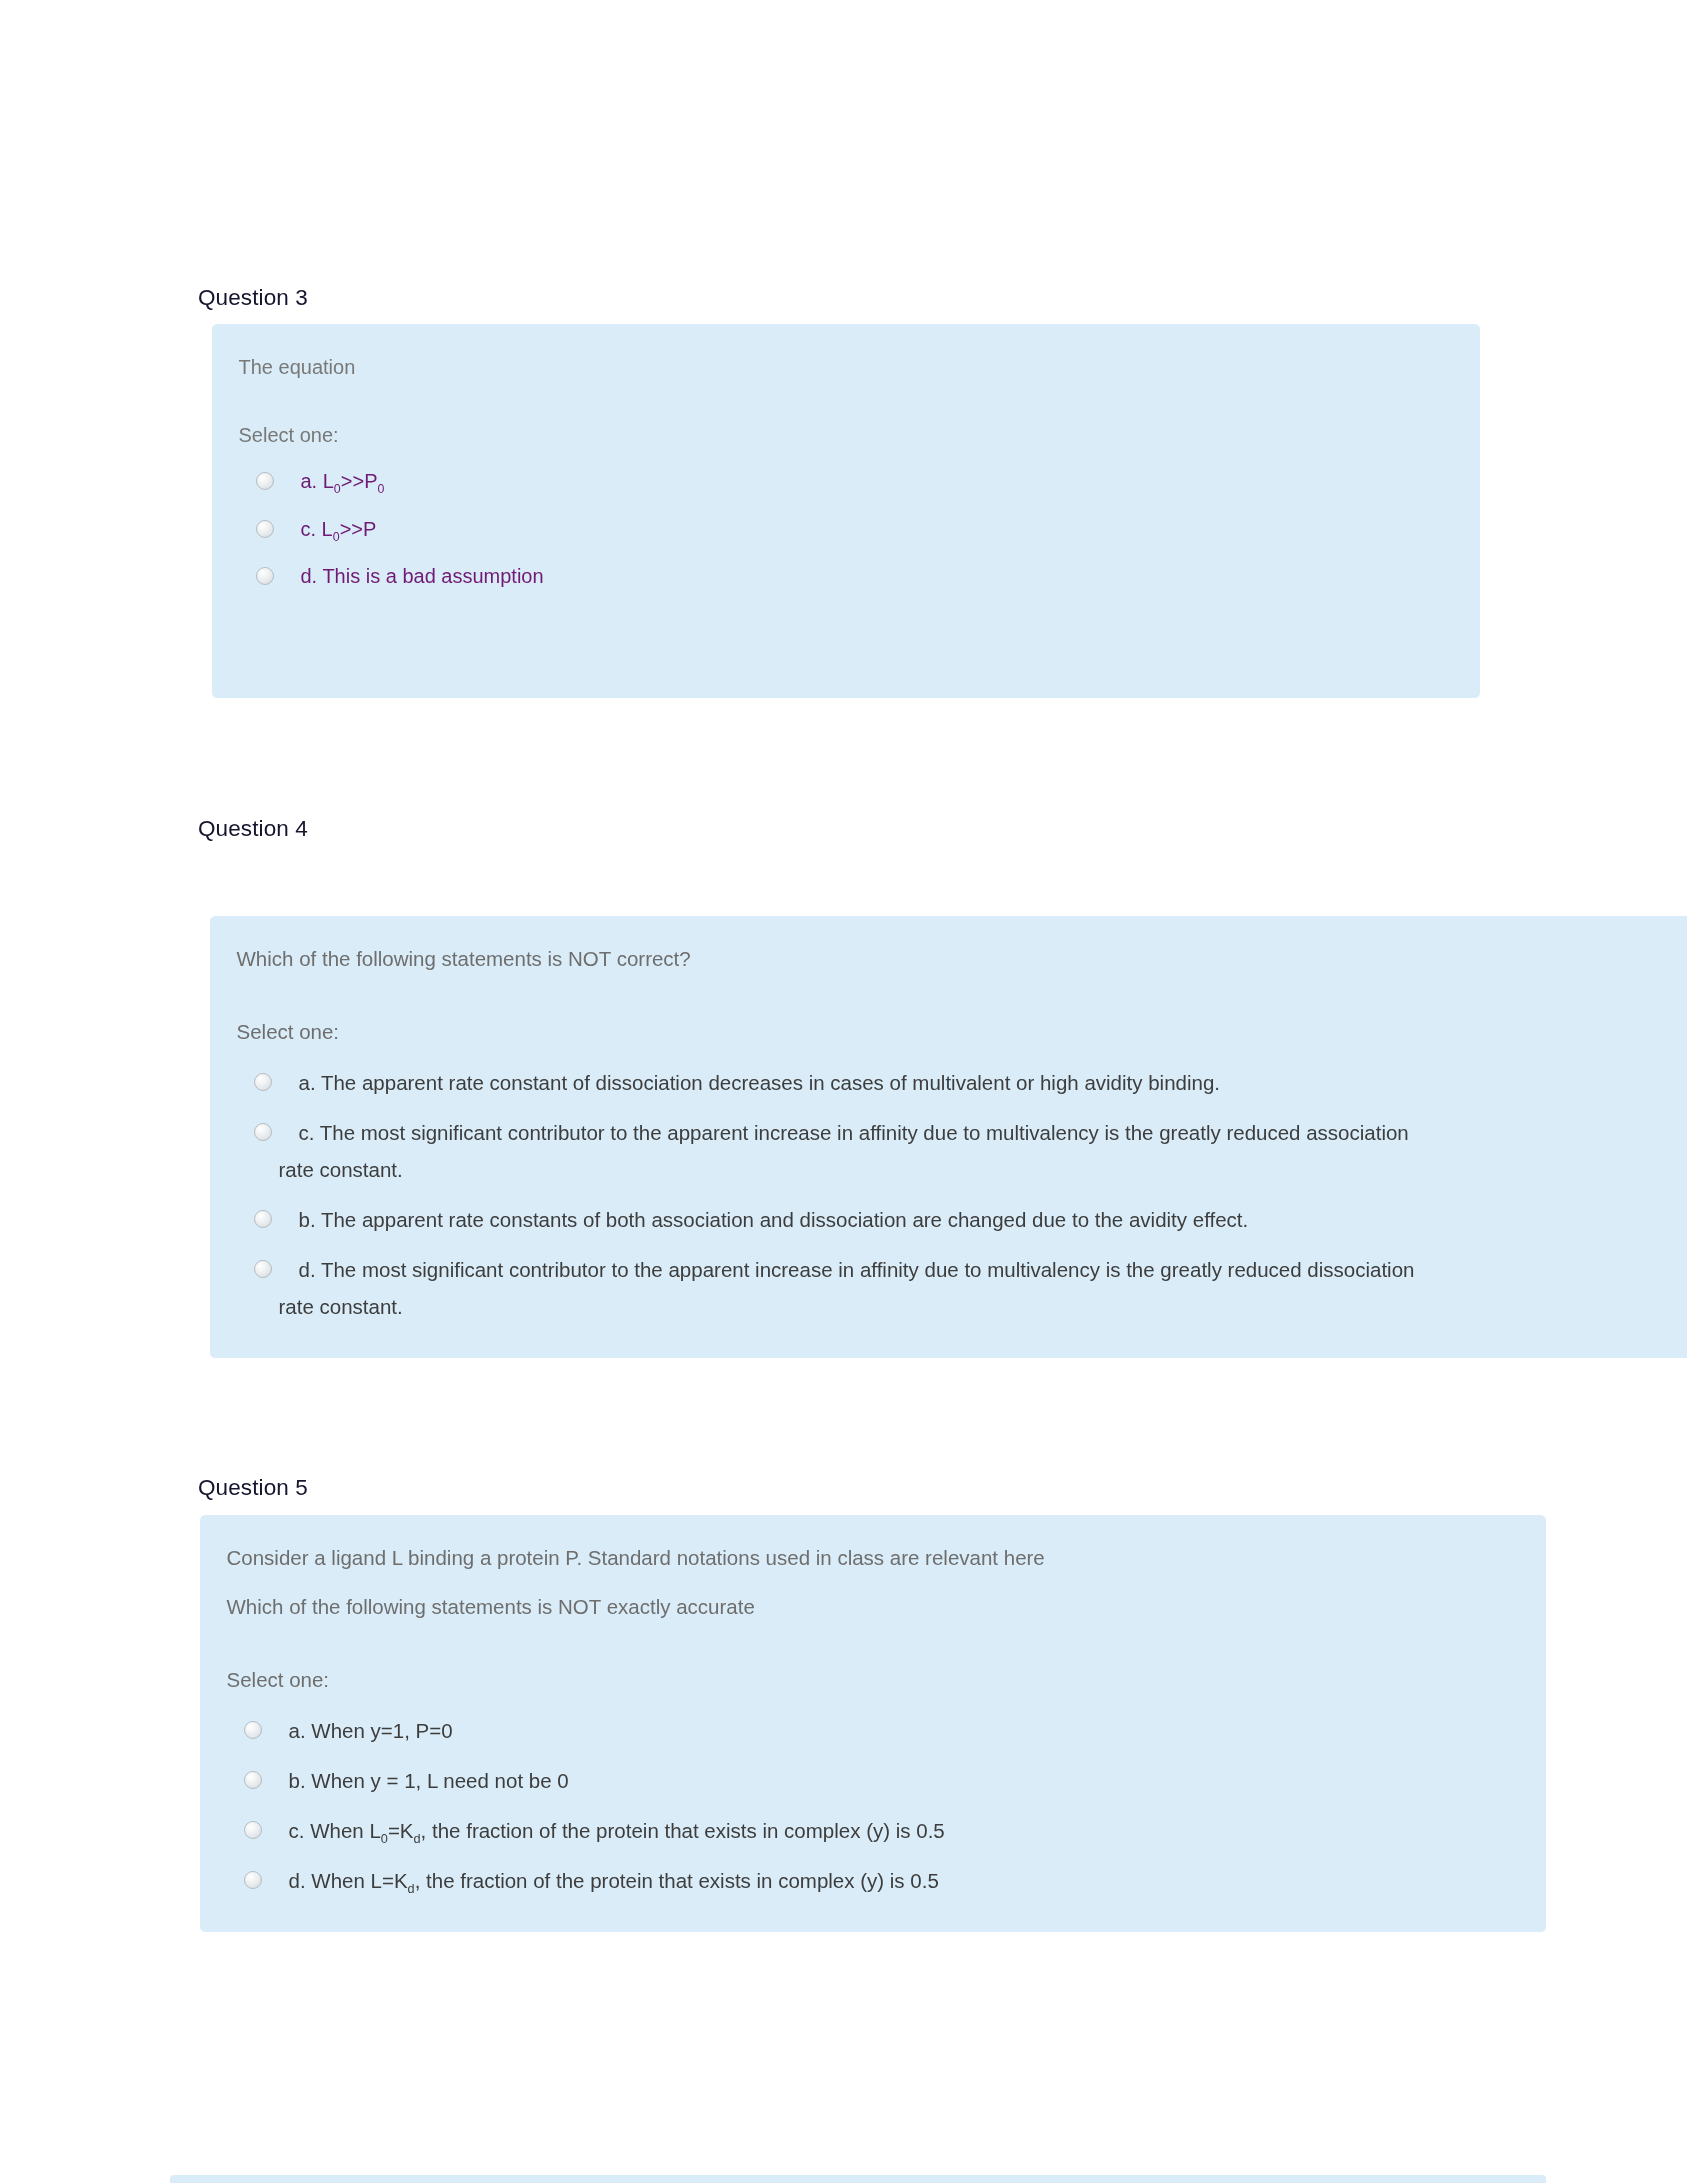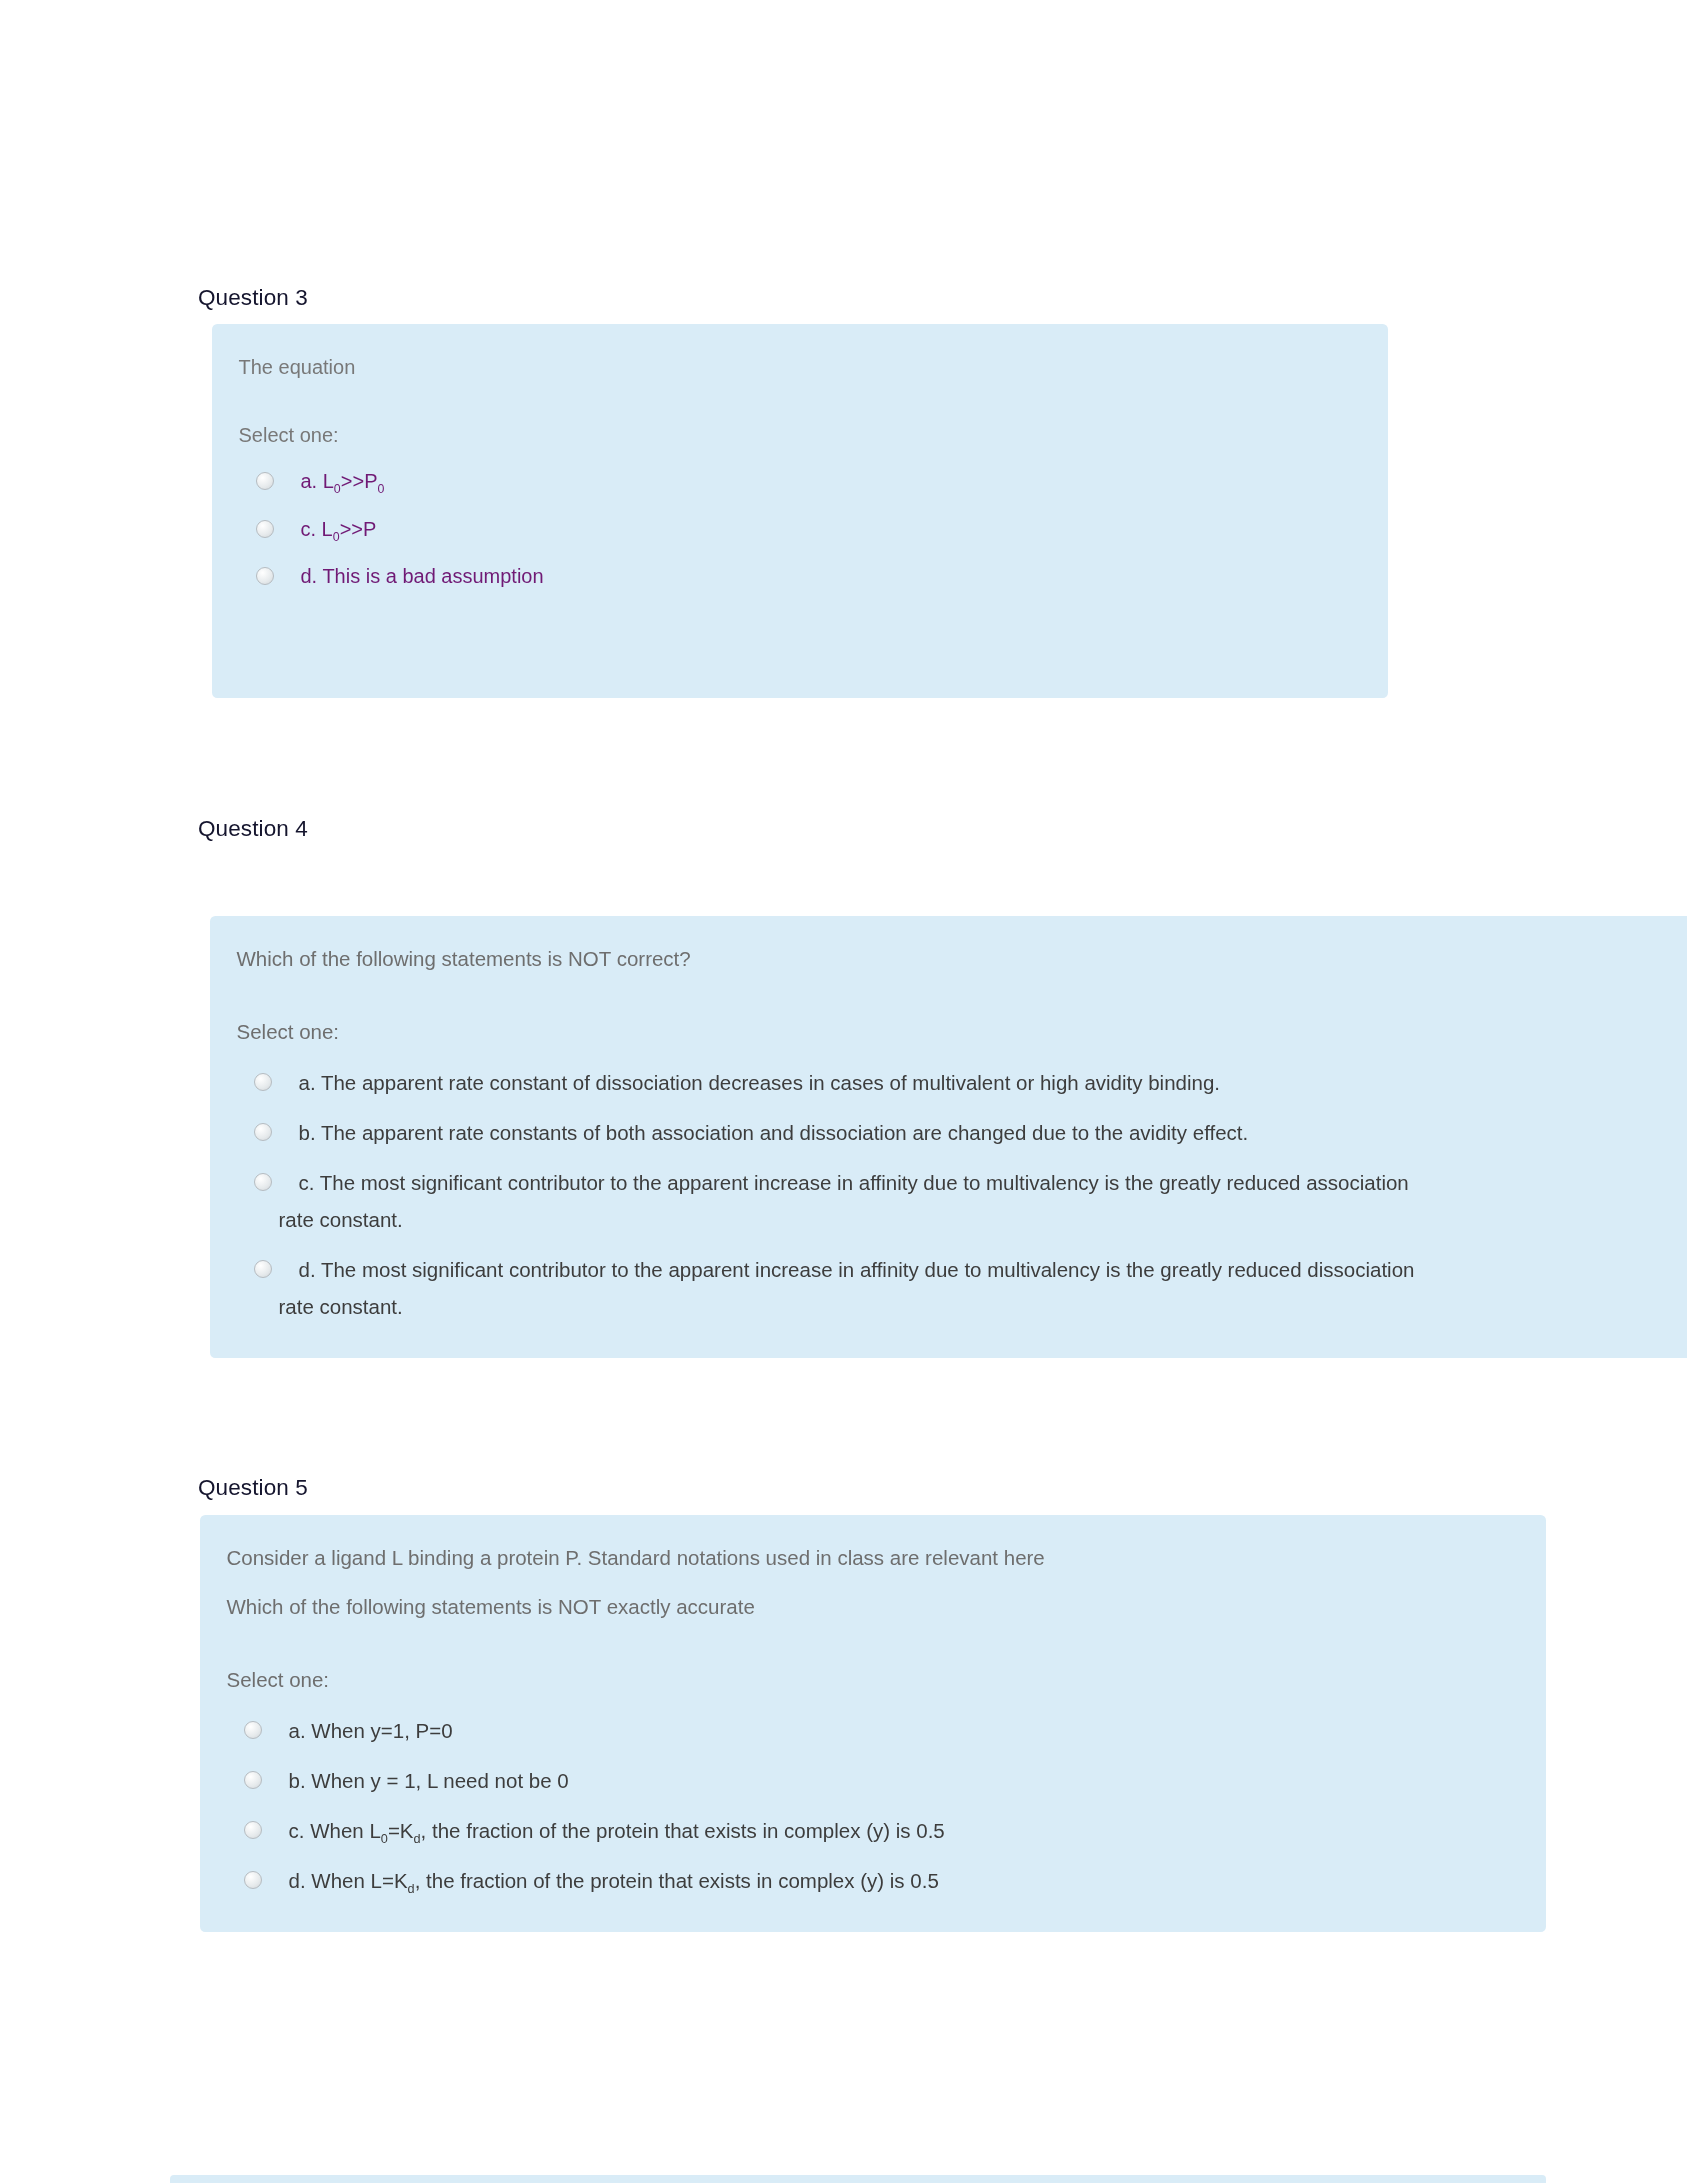--- a/index.html
+++ b/index.html
@@ -12,21 +12,21 @@
     position:absolute;font-size:22.5px;font-weight:400;color:#15152e;letter-spacing:0.1px;
   }
   #q3h{left:198px;top:262px;}
   #q4h{left:198px;top:793px;}
   #q5h{left:198px;top:1452px;}
 
   .q-box{
     position:absolute;background:#d9ecf7;border-radius:5.3px;box-sizing:border-box;
     padding:30px 33px 20px 26.5px;
   }
-  #q3b{left:212px;top:324px;width:1176px;min-height:374px;}
+  #q3b{left:212px;top:324px;width:1268px;min-height:374px;}
   #q4b{left:210px;top:916px;width:1584px;min-height:437px;}
   #q5b{left:200px;top:1515px;width:1346px;min-height:396px;}
 
   .intro{font-size:20.5px;color:#6e6e6e;line-height:26.5px;margin:0 0 22.5px 0;}
   .select-label{font-size:20.5px;color:#6e6e6e;line-height:26.5px;margin:46px 0 18.5px 0;}
 
   .opt{
     position:relative;font-size:20.5px;color:#3d3d3d;line-height:37px;
     padding-left:42px;text-indent:20px;margin:0 0 13.2px 0;max-width:1154px;
   }
@@ -77,25 +77,25 @@
 <div class="q-box" id="q4b">
   <p class="intro">Which of the following statements is NOT correct?</p>
   <p class="select-label">Select one:</p>
 
   <div class="opt">
     <span class="radio"></span>
     <span>a. The apparent rate constant of dissociation decreases in cases of multivalent or high avidity binding.</span>
   </div>
   <div class="opt">
     <span class="radio"></span>
-    <span>b. The apparent rate constants of both association and dissociation are changed due to the avidity effect.</span>
+    <span>c. The most significant contributor to the apparent increase in affinity due to multivalency is the greatly reduced association rate constant.</span>
   </div>
   <div class="opt">
     <span class="radio"></span>
-    <span>c. The most significant contributor to the apparent increase in affinity due to multivalency is the greatly reduced association rate constant.</span>
+    <span>b. The apparent rate constants of both association and dissociation are changed due to the avidity effect.</span>
   </div>
   <div class="opt">
     <span class="radio"></span>
     <span>d. The most significant contributor to the apparent increase in affinity due to multivalency is the greatly reduced dissociation rate constant.</span>
   </div>
 </div>
 
 <h3 class="q-heading" id="q5h">Question 5</h3>
 
 <div class="q-box" id="q5b">

